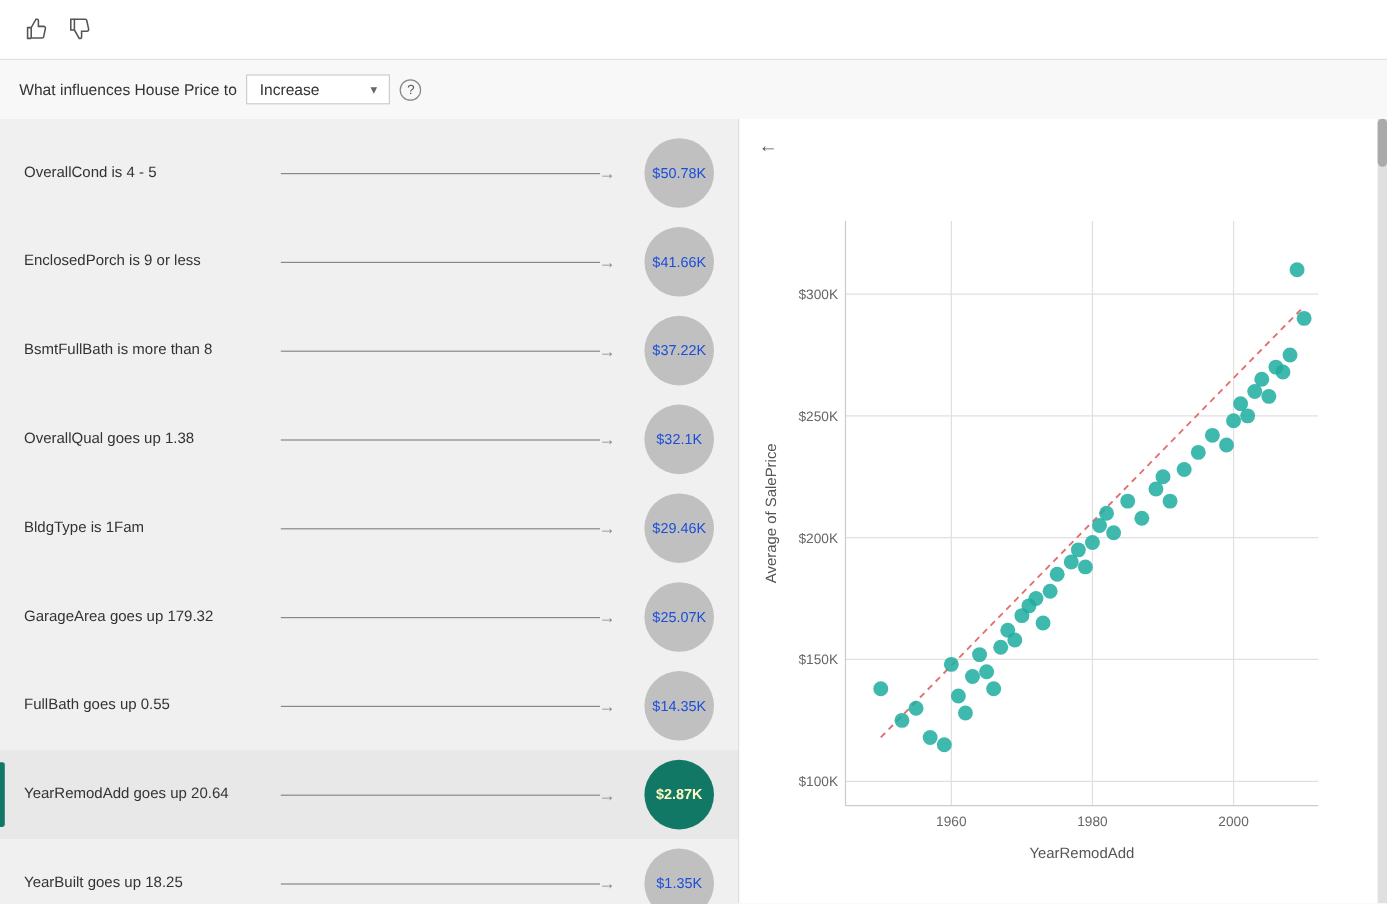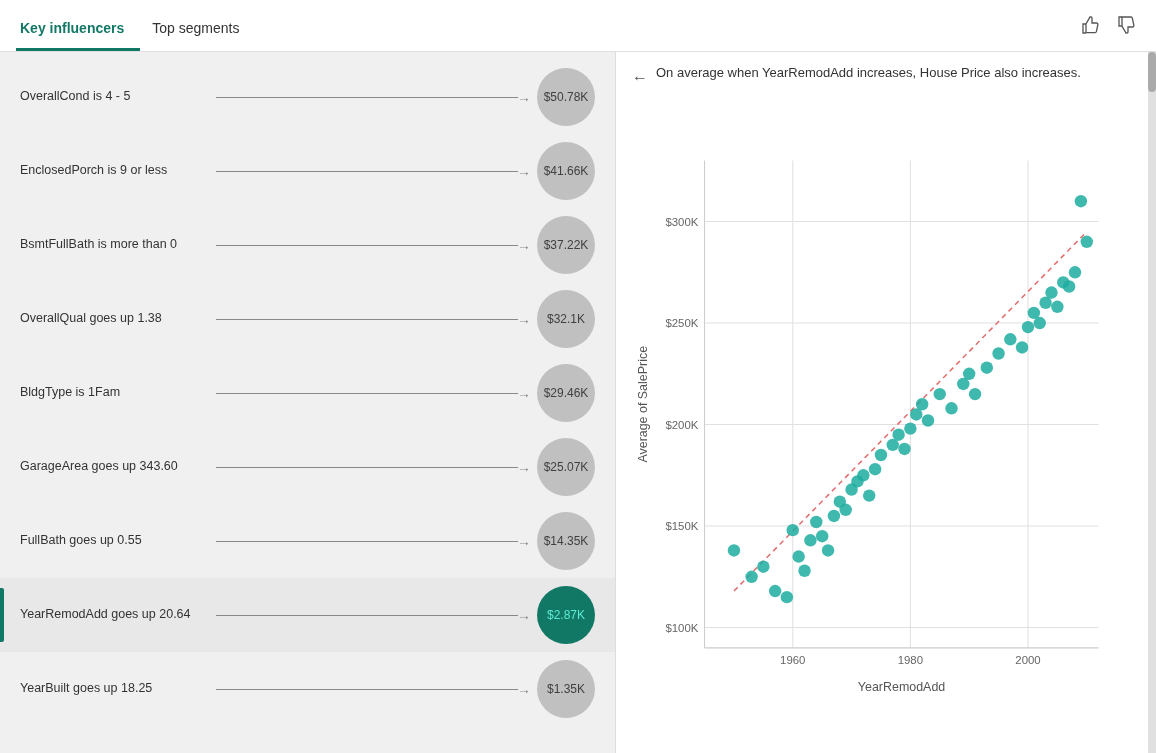--- a/index.html
+++ b/index.html
@@ -102,21 +102,21 @@
     .left-panel {
       width: 615px;
       background: #f0f0f0;
       overflow-y: auto;
       padding: 8px 0;
     }
     .influencer-item {
       display: flex;
       align-items: center;
       padding: 8px 20px;
-      gap: 6px;
+      gap: 24px;
       position: relative;
     }
     .influencer-item.selected {
       background: #e8e8e8;
     }
     .selected-bar {
       position: absolute;
       left: 0;
       top: 10px;
       bottom: 10px;
@@ -150,27 +150,28 @@
     }
     .bubble {
       width: 58px;
       height: 58px;
       border-radius: 50%;
       background: #c0c0c0;
       display: flex;
       align-items: center;
       justify-content: center;
       font-size: 12px;
-      color: #404040;
+      color: #1d4ed8;
       font-weight: 500;
       flex-shrink: 0;
     }
     .bubble.highlight {
       background: #117865;
-      color: #5eead4;
+      color: #fef9c3;
+      font-weight: bold;
     }
     .right-panel {
       flex: 1;
       background: #fff;
       border-left: 1px solid #ddd;
       display: flex;
       flex-direction: column;
       padding: 12px 16px;
       position: relative;
     }
@@ -219,40 +220,44 @@
       background: #aaa;
       border-radius: 4px;
     }
   </style>
 </head>
 <body>
 
 <div class="container">
 
   <div class="header">
-    <div class="tabs">
-      <div class="tab active">Key influencers</div>
-      <div class="tab">Top segments</div>
-    </div>
     <div class="header-icons">
       <button class="icon-btn">
         <svg width="20" height="20" viewBox="0 0 20 20" fill="none" xmlns="http://www.w3.org/2000/svg">
           <path d="M6 18V9l4-7h1c.5 0 1 .4 1 1v5h4.5c.8 0 1.5.7 1.4 1.5l-1.5 7c-.1.7-.7 1.2-1.4 1.2H6z" stroke="#555" stroke-width="1.3" fill="none"></path>
           <path d="M6 18H3V9h3" stroke="#555" stroke-width="1.3" fill="none"></path>
         </svg>
       </button>
       <button class="icon-btn">
         <svg width="20" height="20" viewBox="0 0 20 20" fill="none" xmlns="http://www.w3.org/2000/svg">
           <path d="M6 2v9l4 7h1c.5 0 1-.4 1-1v-5h4.5c.8 0 1.5-.7 1.4-1.5l-1.5-7C16.3 2.8 15.7 2 15 2H6z" stroke="#555" stroke-width="1.3" fill="none"></path>
           <path d="M6 2H3v9h3" stroke="#555" stroke-width="1.3" fill="none"></path>
         </svg>
       </button>
     </div>
   </div>
 
+  <div class="filter-bar">
+    <span>What influences House Price to</span>
+    <div class="dropdown">
+      <span>Increase</span>
+      <span class="dropdown-arrow">▾</span>
+    </div>
+    <div class="help-icon">?</div>
+  </div>
 
   <div class="main-content">
 
     <div class="left-panel" id="influencer-list">
     <div class="influencer-item">
           <div class="influencer-label">OverallCond is 4 - 5</div>
           <div class="line-connector">
             <div class="line"></div>
             <span class="arrow">→</span>
           </div>
@@ -260,21 +265,21 @@
         </div>
         <div class="influencer-item">
           <div class="influencer-label">EnclosedPorch is 9 or less</div>
           <div class="line-connector">
             <div class="line"></div>
             <span class="arrow">→</span>
           </div>
           <div class="bubble">$41.66K</div>
         </div>
         <div class="influencer-item">
-          <div class="influencer-label">BsmtFullBath is more than 0</div>
+          <div class="influencer-label">BsmtFullBath is more than 8</div>
           <div class="line-connector">
             <div class="line"></div>
             <span class="arrow">→</span>
           </div>
           <div class="bubble">$37.22K</div>
         </div>
         <div class="influencer-item">
           <div class="influencer-label">OverallQual goes up 1.38</div>
           <div class="line-connector">
             <div class="line"></div>
@@ -284,21 +289,21 @@
         </div>
         <div class="influencer-item">
           <div class="influencer-label">BldgType is 1Fam</div>
           <div class="line-connector">
             <div class="line"></div>
             <span class="arrow">→</span>
           </div>
           <div class="bubble">$29.46K</div>
         </div>
         <div class="influencer-item">
-          <div class="influencer-label">GarageArea goes up 343.60</div>
+          <div class="influencer-label">GarageArea goes up 179.32</div>
           <div class="line-connector">
             <div class="line"></div>
             <span class="arrow">→</span>
           </div>
           <div class="bubble">$25.07K</div>
         </div>
         <div class="influencer-item">
           <div class="influencer-label">FullBath goes up 0.55</div>
           <div class="line-connector">
             <div class="line"></div>
@@ -321,21 +326,20 @@
             <div class="line"></div>
             <span class="arrow">→</span>
           </div>
           <div class="bubble">$1.35K</div>
         </div>
       </div>
 
     <div class="right-panel">
       <div class="chart-header">
         <span class="back-arrow">←</span>
-        <span class="chart-desc">On average when YearRemodAdd increases, House Price also increases.</span>
       </div>
       <div class="chart-area">
         <svg id="scatter-svg" class="scatter-svg" viewBox="0 0 490 540">
             <line x1="70" x2="450" y1="78.75" y2="78.75" stroke="#e0e0e0" stroke-width="1"></line>
             <text x="64" y="82.75" text-anchor="end" font-size="11" fill="#666">$300K</text>
             <line x1="70" x2="450" y1="176.66666666666669" y2="176.66666666666669" stroke="#e0e0e0" stroke-width="1"></line>
             <text x="64" y="180.66666666666669" text-anchor="end" font-size="11" fill="#666">$250K</text>
             <line x1="70" x2="450" y1="274.58333333333337" y2="274.58333333333337" stroke="#e0e0e0" stroke-width="1"></line>
             <text x="64" y="278.58333333333337" text-anchor="end" font-size="11" fill="#666">$200K</text>
             <line x1="70" x2="450" y1="372.5" y2="372.5" stroke="#e0e0e0" stroke-width="1"></line>

